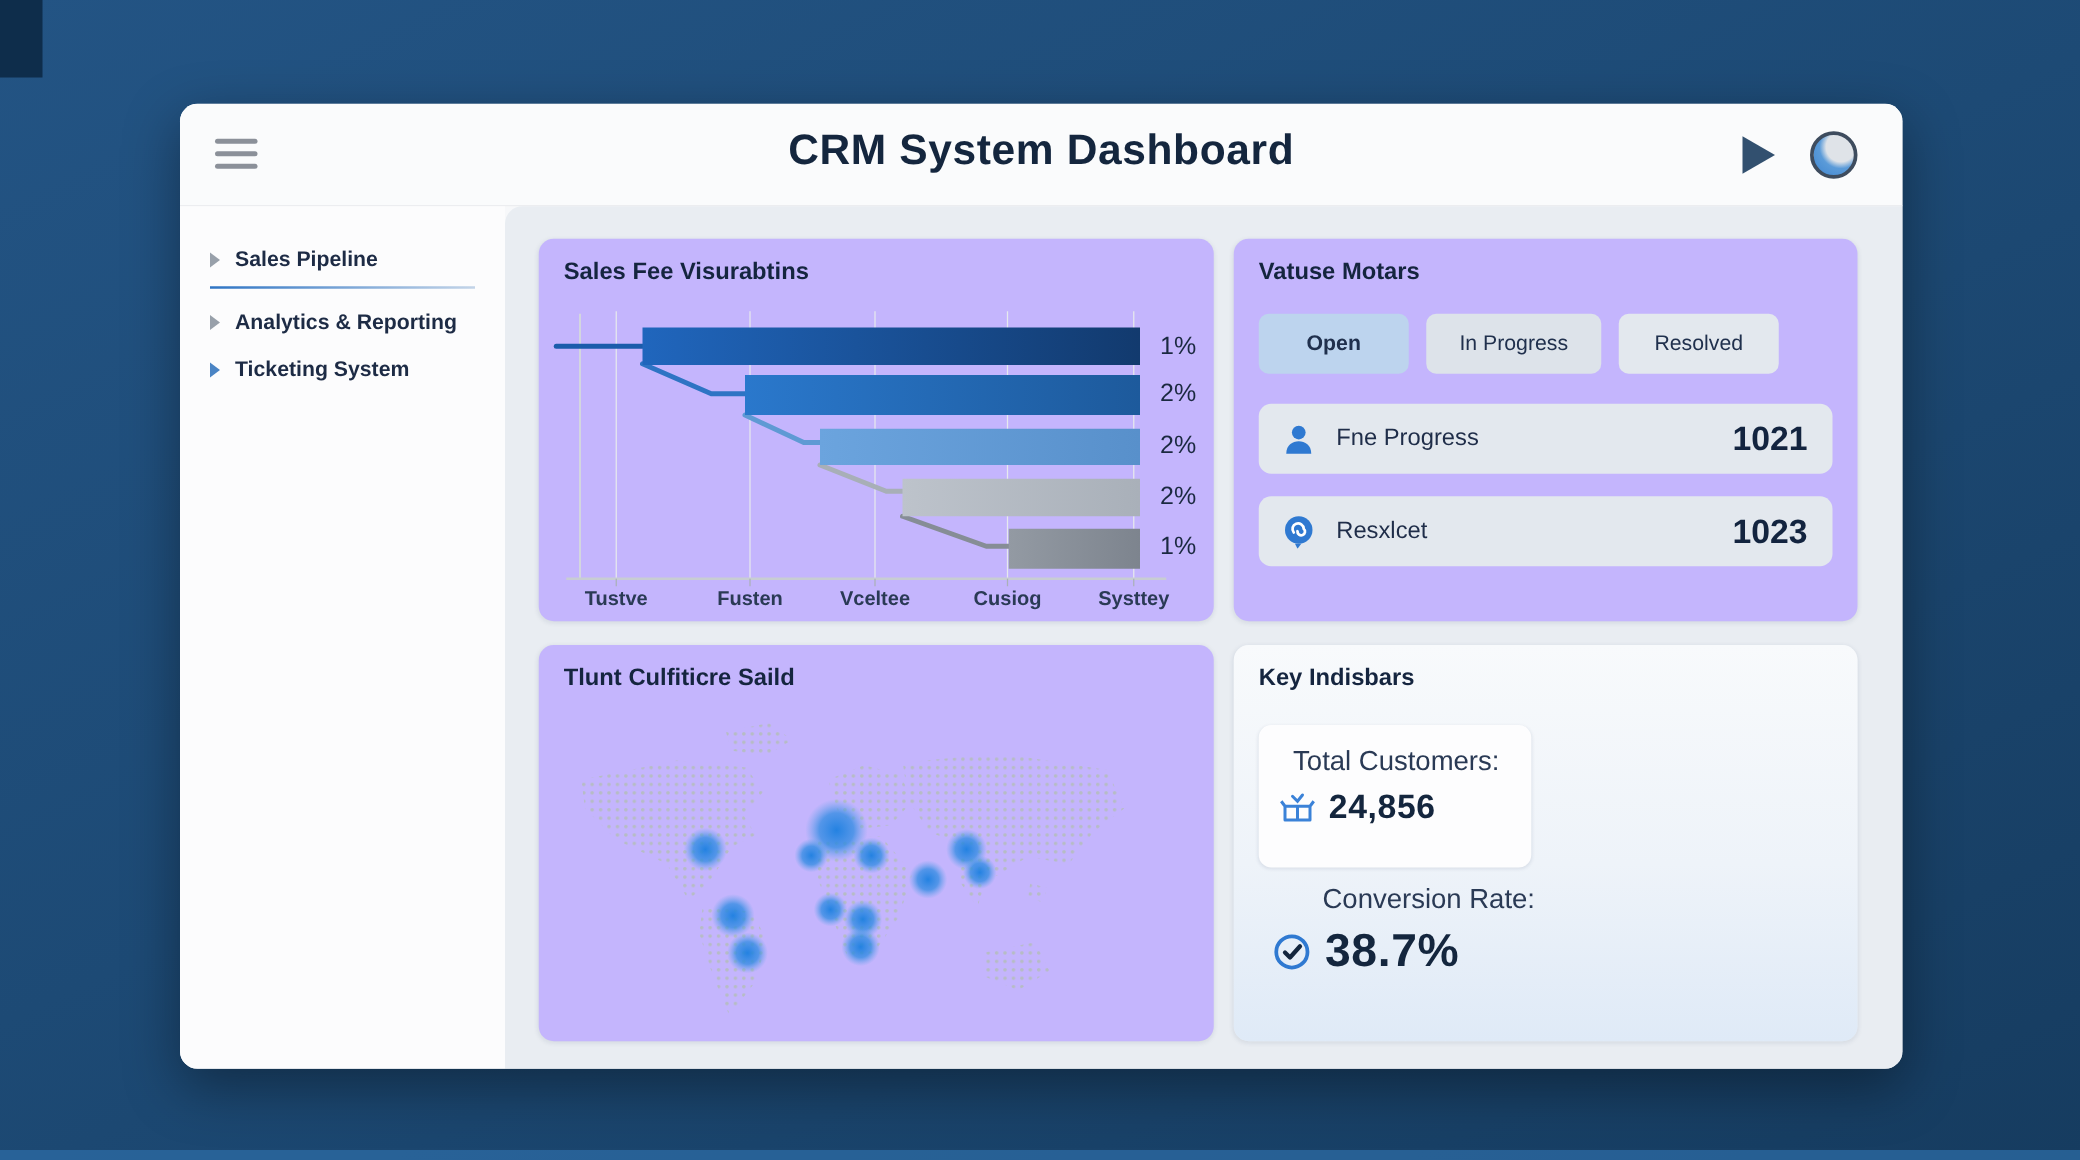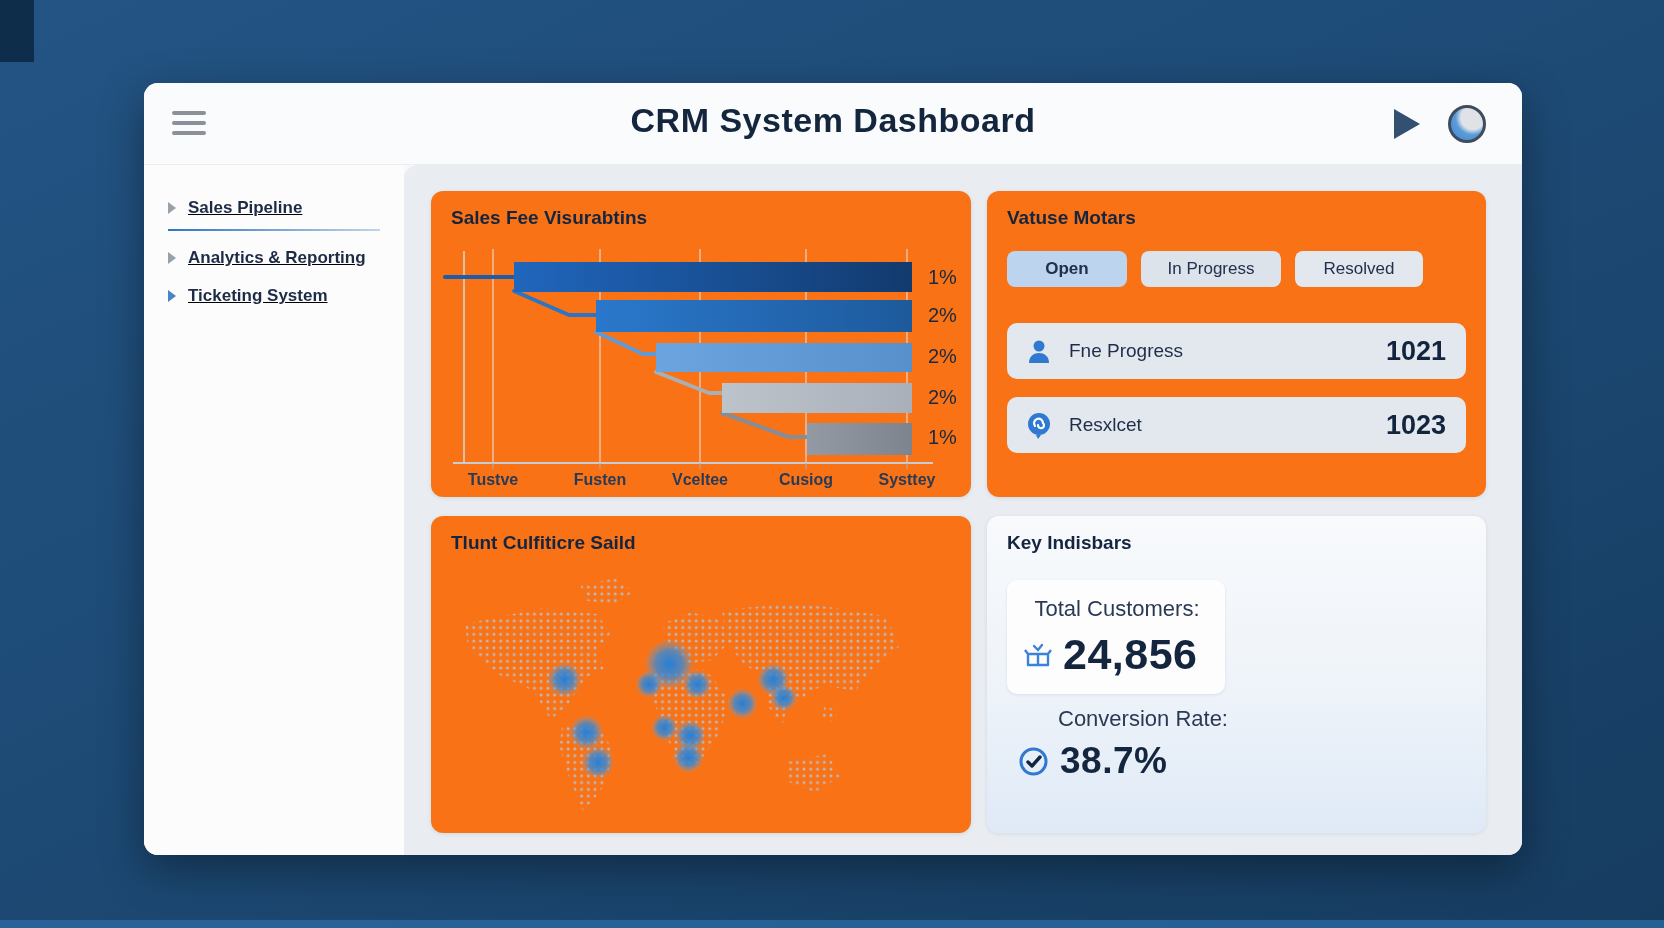--- a/index.html
+++ b/index.html
@@ -22,33 +22,33 @@
   .hdr h1 { position:absolute; left:0; right:0; top:18px; text-align:center;
             font-size:34px; font-weight:700; color:#14263e; letter-spacing:.5px; }
   .play { position:absolute; right:102px; top:26px; width:0; height:0; cursor:pointer;
           border-left:26px solid #32506f; border-top:15px solid transparent; border-bottom:15px solid transparent; }
   .avatar { position:absolute; right:36px; top:22px; width:38px; height:38px; border-radius:50%;
             background:radial-gradient(circle at 68% 30%, #dfe3e8 0 38%, #5b9bd9 55%, #3f85cf 100%);
             border:3px solid #3e4c5e; cursor:pointer; }
 
   
   .content { position:absolute; top:82px; left:0; right:0; bottom:0; }
-  .sidebar { position:absolute; left:0; top:0; width:260px; height:100%; background:#fcfcfd; padding-top:24px;text-decoration:underline; }
+  .sidebar { position:absolute; left:0; top:0; width:260px; height:100%; background:#fcfcfd; padding-top:24px; }
   .nav-item { display:flex; align-items:center; padding:9px 0 9px 24px; cursor:pointer;
               font-size:17px; font-weight:600; color:#1d2b45; }
   .tri { width:0; height:0; border-left:8px solid #98a0aa; border-top:6px solid transparent;
          border-bottom:6px solid transparent; margin-right:12px; }
   .tri.blue { border-left-color:#4a84c4; }
   .nav-underline { height:2px; margin:2px 24px 8px 24px;
                    background:linear-gradient(90deg,#2e74c4,#c3d4e8); }
 
   .main { position:absolute; left:260px; top:0; right:0; bottom:0; background:#e9edf2;
           border-top-left-radius:14px; }
 
-  .card { position:absolute; background:#f97316; border-radius:12px;
+  .card { position:absolute; background:#c4b5fd; border-radius:12px;
           box-shadow:0 1px 4px rgba(20,40,80,.10); }
   .card h2 { font-size:19px; font-weight:700; color:#15253f; padding:16px 0 0 20px; }
 
   
   .funnel-card { left:27px; top:26px; width:540px; height:306px; }
   .fchart { position:absolute; left:0; top:0; width:540px; height:306px; }
   .fchart svg { position:absolute; left:0; top:0; }
   .bar { position:absolute; }
   .b1 { left:83px;  top:71px;  width:398px; height:30px; }
   .b2 { left:165px; top:109px; width:316px; height:32px; }
@@ -57,21 +57,21 @@
   .b5 { left:376px; top:232px; width:105px; height:32px; }
   .pct { position:absolute; left:497px; width:44px; font-size:20px; color:#1b2940; }
   .p0{top:75px}.p1{top:113px}.p2{top:154px}.p3{top:195px}.p4{top:235px}
   .cat { position:absolute; top:280px; width:96px; text-align:center;
          font-size:16px; font-weight:600; color:#2a3a55; }
   .c0{left:14px}.c1{left:121px}.c2{left:221px}.c3{left:327px}.c4{left:428px}
 
   
   .tickets-card { left:583px; top:26px; width:499px; height:306px; }
   .tabs { position:absolute; left:20px; top:60px; display:flex; gap:14px; }
-  .tab { height:36px; display:flex; align-items:center; justify-content:center;
+  .tab { height:48px; display:flex; align-items:center; justify-content:center;
          border-radius:8px; background:#dde3ea; font-size:17px; color:#20304d; cursor:pointer; }
   .tab.t0{width:120px}.tab.t1{width:140px}.tab.t2{width:128px; background:#e3e8ee;}
   .tab.active { background:#bdd4ee; font-weight:600; }
   .trow { position:absolute; left:20px; width:459px; height:56px; background:#e3e8ee;
           border-radius:10px; display:flex; align-items:center; padding:0 20px 0 18px; cursor:pointer; }
   .trow.r0{top:132px}.trow.r1{top:206px}
   .trow .ic { width:28px; height:28px; margin-right:16px; flex:0 0 auto; }
   .trow .lbl { font-size:19px; font-weight:500; color:#1f2d49; }
   .trow .val { margin-left:auto; font-size:27px; font-weight:700; color:#13243f; }
 
@@ -81,21 +81,21 @@
 
   
   .kpi-card { left:583px; top:351px; width:499px; height:317px;
               background:linear-gradient(180deg,#f8fafc 0%,#eef3f9 55%,#dfeaf7 100%); }
   .kpi-box { position:absolute; top:64px; height:114px; background:#fdfdfe; border-radius:10px;
              box-shadow:0 1px 3px rgba(20,40,80,.10); padding:16px 12px 0 14px; }
   .kpi-box.k0 { left:20px; width:218px; }
   .kpi-box.k1 { left:256px; width:232px; }
   .kpi-label { font-size:22px; color:#2a3a55; text-align:center; margin-bottom:8px; white-space:nowrap; }
   .kpi-valrow { display:flex; align-items:center; gap:10px; padding-left:2px; }
-  .kpi-value { font-size:43px; font-weight:700; color:#14263e; letter-spacing:.5px; }
+  .kpi-value { font-size:27px; font-weight:700; color:#14263e; letter-spacing:.5px; }
   .kpi-conv { position:absolute; left:28px; top:190px; }
   .kpi-conv .kpi-label { text-align:left; margin-left:43px; }
   .kpi-conv .kpi-value { font-size:37px; }
   .kico { flex:0 0 auto; }
 </style>
 </head>
 <body>
 
 <div class="stage">
   <div class="corner-shade"></div>

